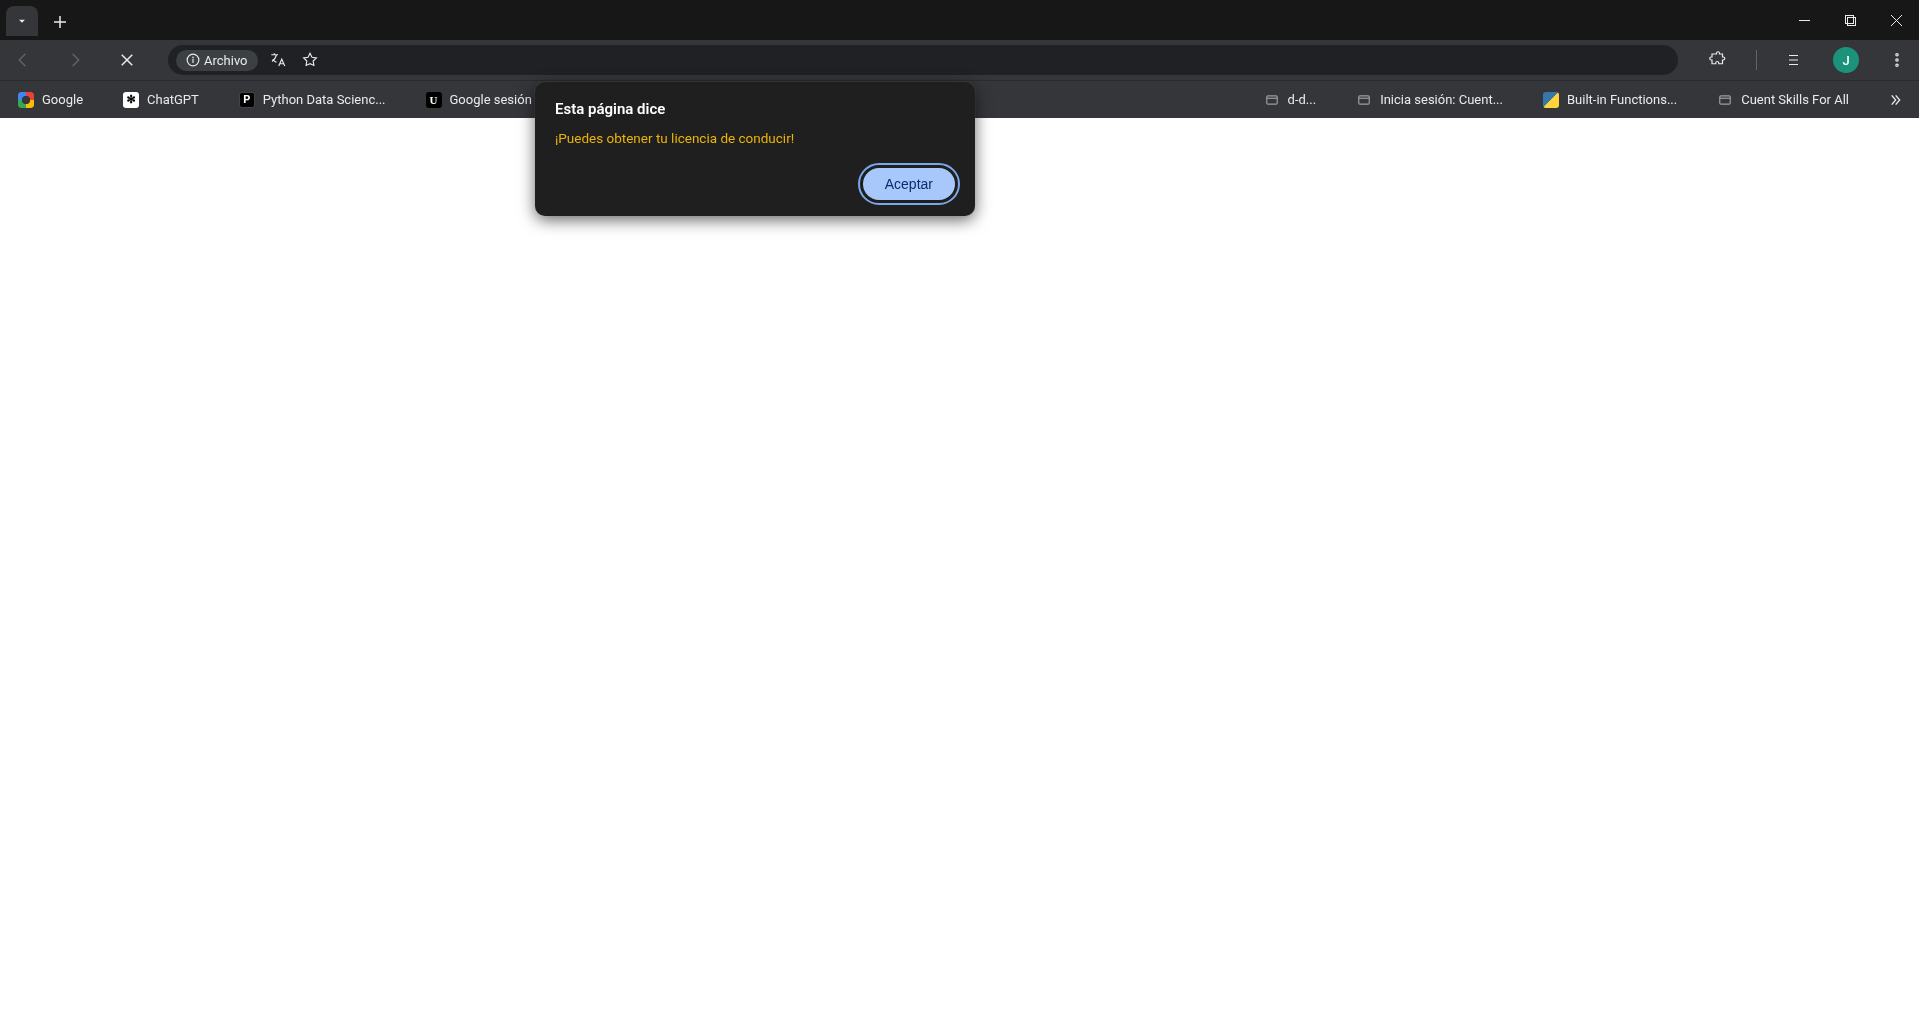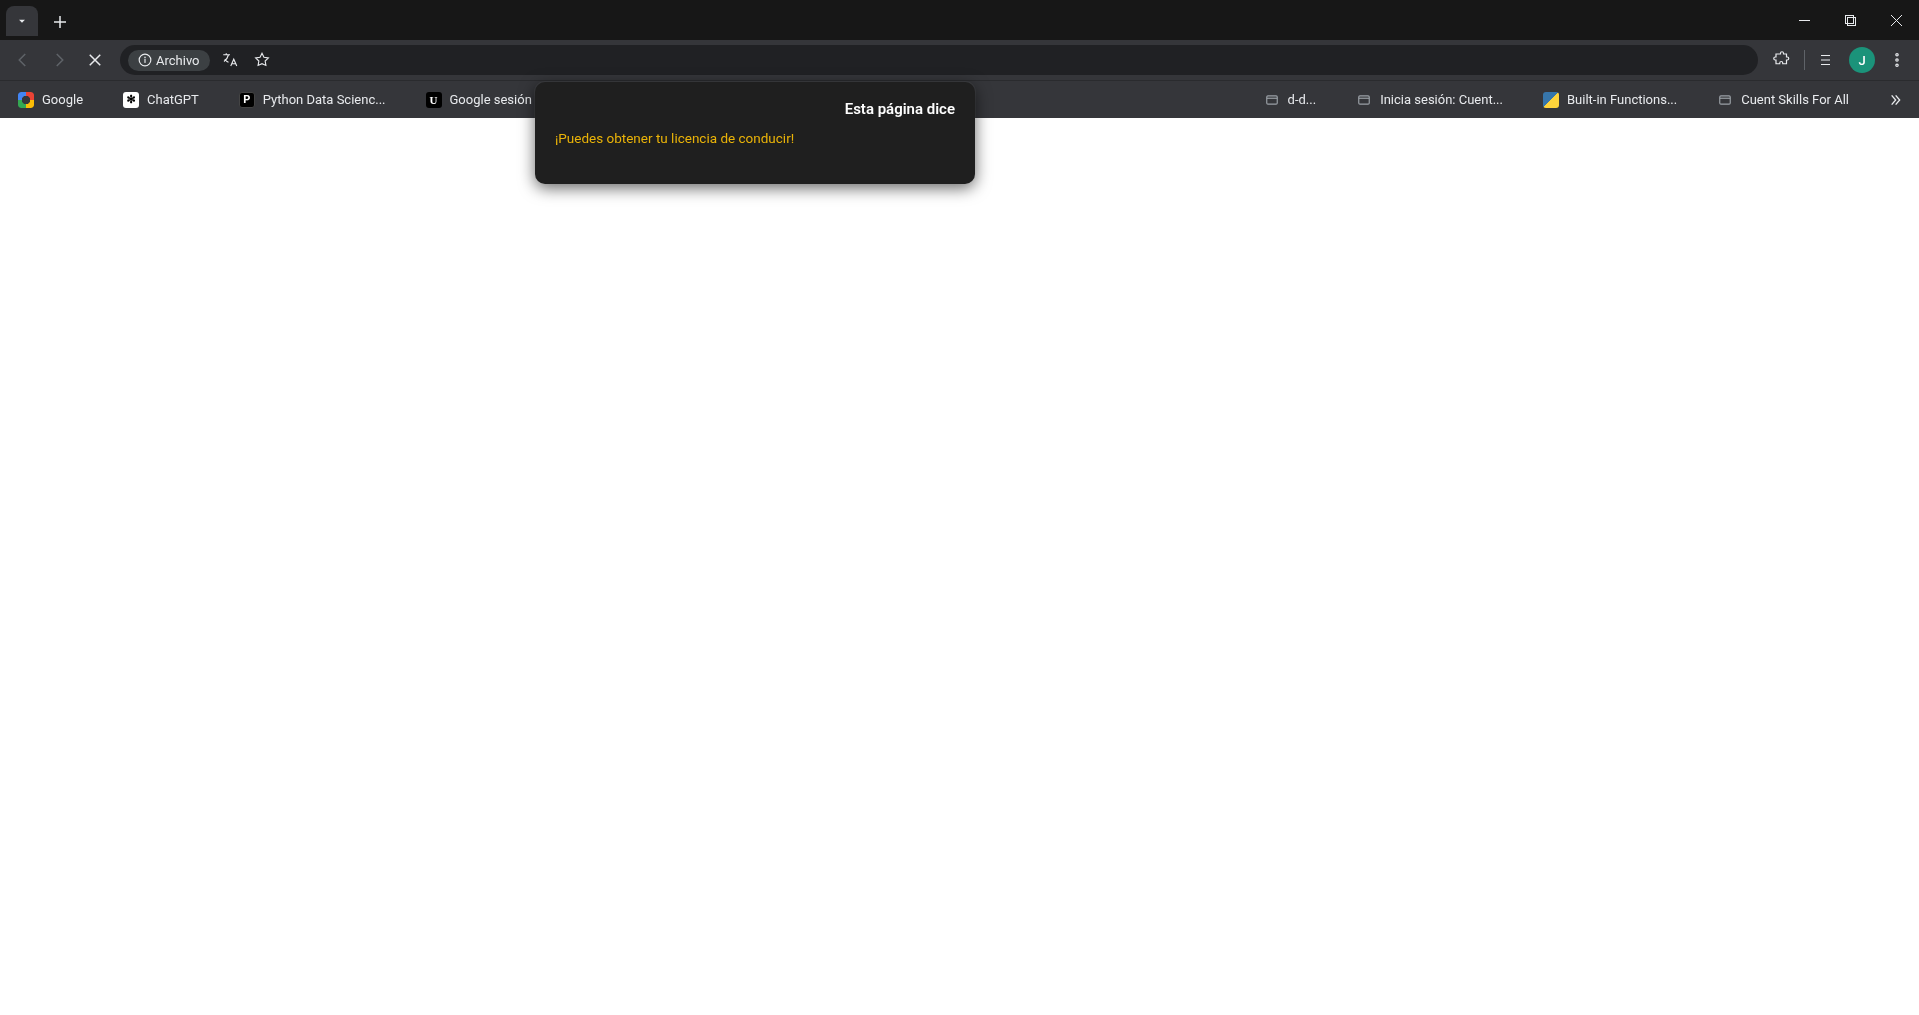--- a/index.html
+++ b/index.html
@@ -80,21 +80,21 @@
     display: flex; align-items: center; justify-content: center;
   }
   .win-btn svg { width: 11px; height: 11px; stroke: var(--chrome-text); stroke-width: 1; fill: none; }
 
   
   .toolbar {
     height: 40px;
     background: var(--chrome-tab);
     display: flex; align-items: center;
     padding: 0 6px;
-    gap: 2px;
+    gap: 18px;
   }
   .nav-btn {
     width: 34px; height: 30px;
     display: flex; align-items: center; justify-content: center;
     border-radius: 50%;
   }
   .nav-btn svg { width: 18px; height: 18px; stroke: var(--chrome-text); stroke-width: 2; fill: none; }
   .nav-btn.dim svg { stroke: #5f6368; }
   .omnibox {
     flex: 1;
@@ -216,21 +216,20 @@
     border-radius: 10px;
     box-shadow: 0 4px 16px rgba(0,0,0,0.6), 0 0 0 1px rgba(255,255,255,0.05);
     padding: 18px 20px 16px 20px;
     font-size: 13.5px;
   }
   .dialog .dlg-title {
     font-weight: 600;
     font-size: 15px;
     margin-bottom: 12px;
     color: #fdfdfd;
-    text-align: right;
   }
   .dialog .dlg-body {
     margin-bottom: 22px;
     color: #eab308;
   }
   .dialog .dlg-actions {
     display: flex; justify-content: flex-end;
   }
   .dialog .accept {
     background: var(--accept-bg);
@@ -415,15 +414,18 @@
         <path d="M7 5l6 7-6 7M13 5l6 7-6 7"></path>
       </svg>
   </div>
 </div>
 
 <div class="content">
   <div class="overlay-anchor">
     <div class="dialog">
       <div class="dlg-title">Esta página dice</div>
       <div class="dlg-body">¡Puedes obtener tu licencia de conducir!</div>
+      <div class="dlg-actions">
+        <button class="accept">Aceptar</button>
+      </div>
     </div>
   </div>
 </div>
 
 </body></html>

